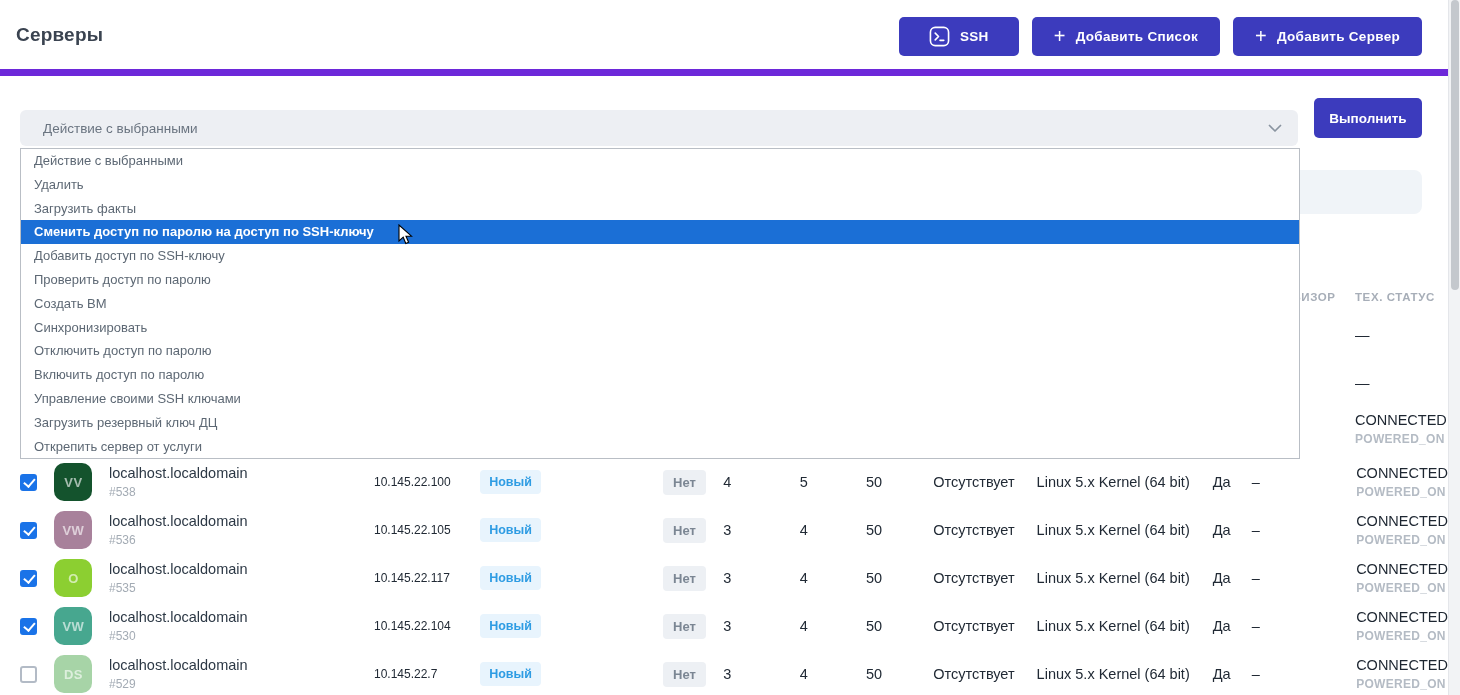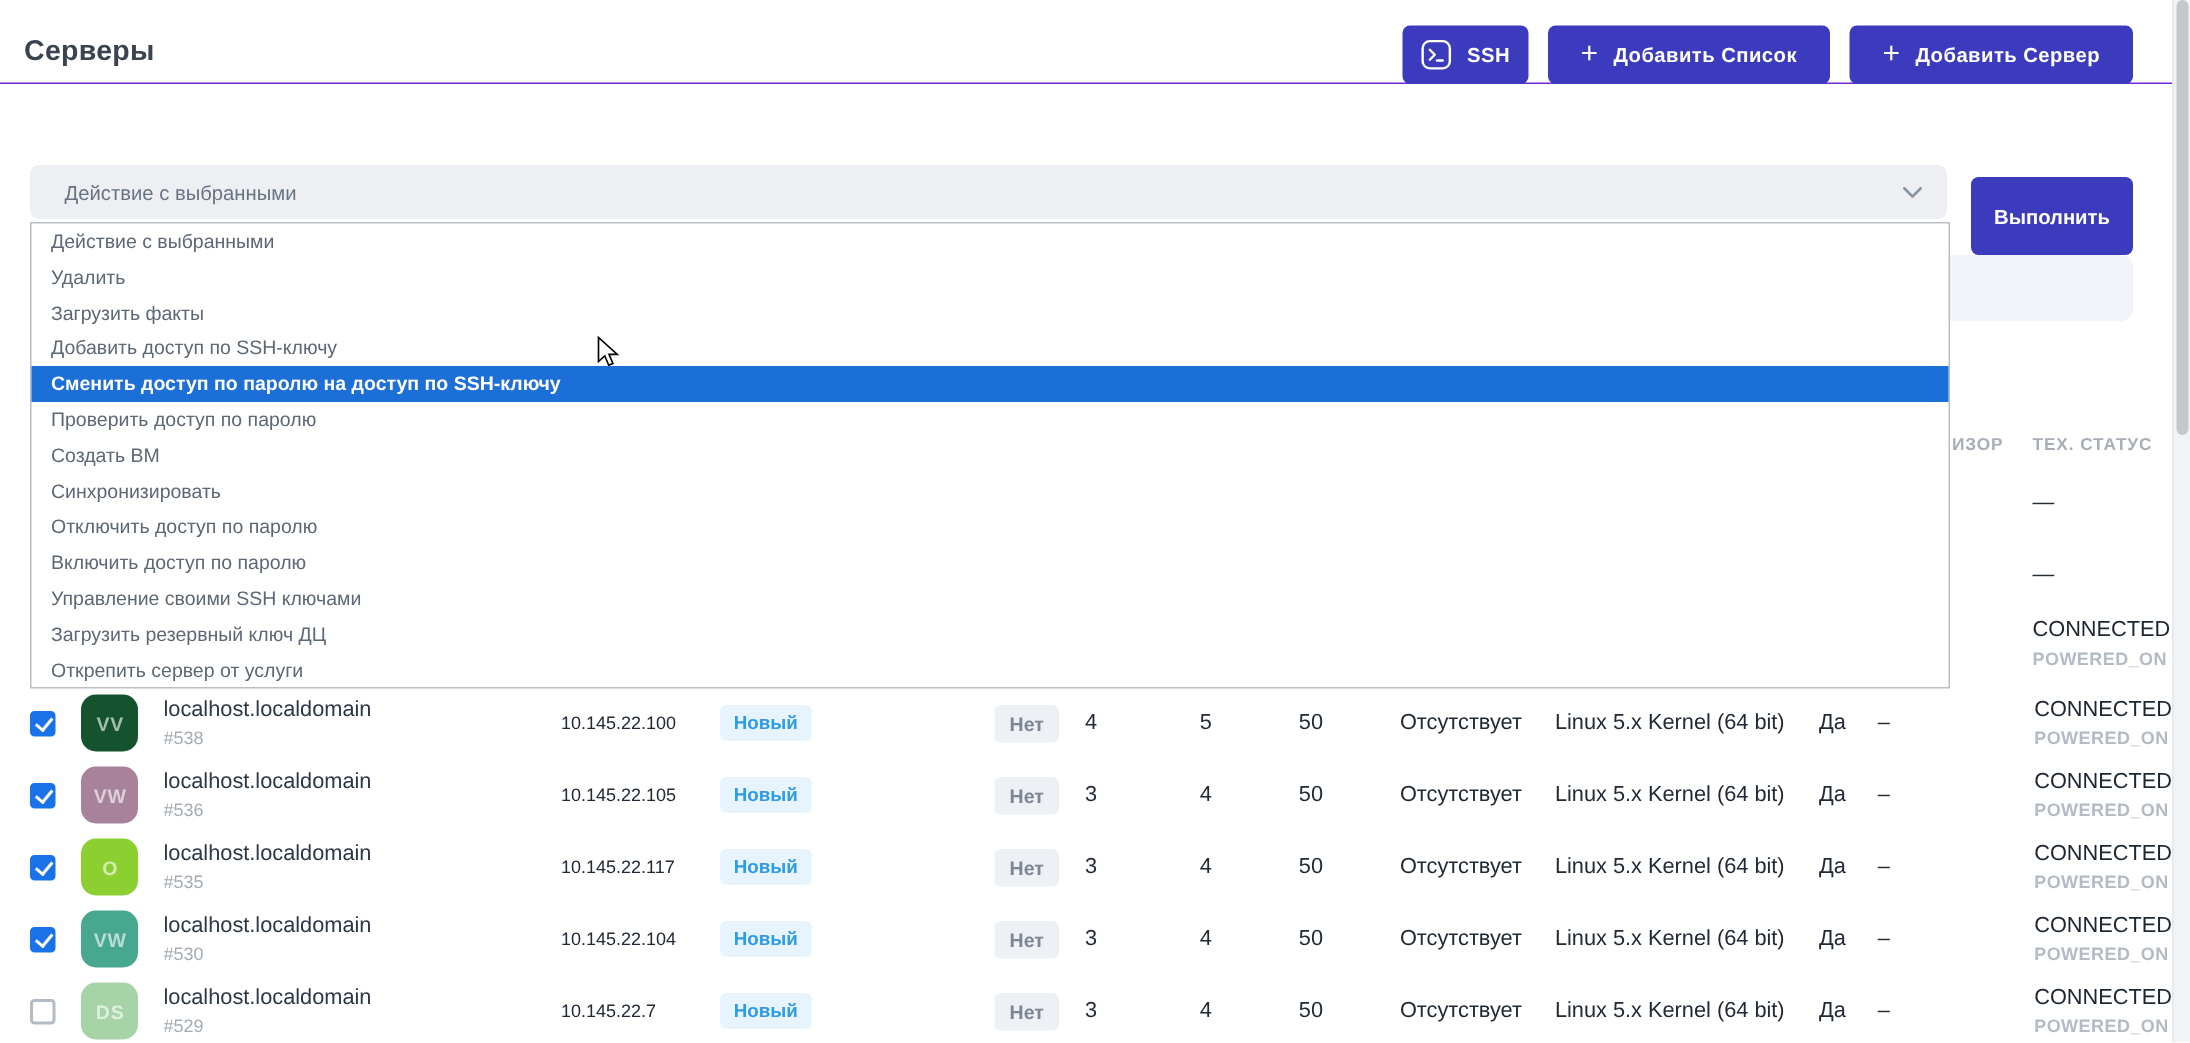--- a/index.html
+++ b/index.html
@@ -1,33 +1,33 @@
 <!DOCTYPE html>
 <html><head>
 <meta charset="utf-8">
 <style>
   * { margin:0; padding:0; box-sizing:border-box; }
   html,body { width:1460px; height:695px; }
   body { font-family:"Liberation Sans", sans-serif; background:#ffffff; position:relative; overflow:hidden; }
   .app { position:relative; width:1460px; height:695px; background:#fff; }
 
   
-  .app-header { position:absolute; left:0; top:0; width:1448px; height:56px; background:#fff; border-bottom:1px solid #6d28d9; }
+  .app-header { position:absolute; left:0; top:0; width:1448px; height:76px; background:#fff; border-bottom:7px solid #6d28d9; }
   .page-title { position:absolute; left:16px; top:24px; font-size:19px; font-weight:700; color:#3a4350; letter-spacing:.2px; }
   .header-buttons { position:absolute; right:26px; top:17px; display:flex; gap:13px; }
   .btn { display:flex; align-items:center; justify-content:center; gap:10px; height:39px; border:none; border-radius:5px;
          background:#3c3bbd; color:#fff; font-family:inherit; font-size:13.5px; font-weight:700; letter-spacing:.3px; padding:0 22px; cursor:pointer; }
   .btn .plus { font-size:20px; font-weight:400; line-height:1; position:relative; top:-1px; }
-  .btn-ssh { padding:0 12px; }
+  .btn-ssh { padding:0 30px; }
 
   
   .action-select { position:absolute; left:20px; top:110px; width:1278px; height:36px; background:#edeff3; border-radius:6px;
                    display:flex; align-items:center; justify-content:space-between; padding:0 16px 0 23px; cursor:pointer; z-index:2; }
   .action-select .sel-label { font-size:13.5px; color:#6a7480; }
-  .btn-execute { position:absolute; left:1314px; top:118px; width:108px; height:52px; border:none; border-radius:5px;
+  .btn-execute { position:absolute; left:1314px; top:98px; width:108px; height:40px; border:none; border-radius:5px;
                  background:#3c3bbd; color:#fff; font-family:inherit; font-size:13.5px; font-weight:700; cursor:pointer; z-index:2; }
 
   
   .search-bar { position:absolute; left:20px; top:170px; width:1402px; height:44px; background:#f0f4f8; border-radius:8px; z-index:1; }
 
   
   .dropdown { position:absolute; left:20px; top:148px; width:1280px; height:311px; background:#fff; border:1px solid #b9bec5; z-index:5; }
   .dd-item { height:23.8px; line-height:23.8px; padding-left:13px; font-size:13px; color:#5d6874; white-space:nowrap; cursor:pointer; }
   .dd-item.selected { background:#1b6fd6; color:#fff; font-weight:700; }
 
@@ -123,22 +123,22 @@
   <div class="occ" style="top:375px;">—</div>
   <div class="occ" style="top:412px;">
     <div class="st-main">CONNECTED</div>
     <div class="occ-sub">POWERED_ON</div>
   </div>
 
   <div class="dropdown">
     <div class="dd-item">Действие с выбранными</div>
     <div class="dd-item">Удалить</div>
     <div class="dd-item">Загрузить факты</div>
+    <div class="dd-item selected">Сменить доступ по паролю на доступ по SSH-ключу</div>
     <div class="dd-item">Добавить доступ по SSH-ключу</div>
-    <div class="dd-item selected">Сменить доступ по паролю на доступ по SSH-ключу</div>
     <div class="dd-item">Проверить доступ по паролю</div>
     <div class="dd-item">Создать ВМ</div>
     <div class="dd-item">Синхронизировать</div>
     <div class="dd-item">Отключить доступ по паролю</div>
     <div class="dd-item">Включить доступ по паролю</div>
     <div class="dd-item">Управление своими SSH ключами</div>
     <div class="dd-item">Загрузить резервный ключ ДЦ</div>
     <div class="dd-item">Открепить сервер от услуги</div>
   </div>
 

